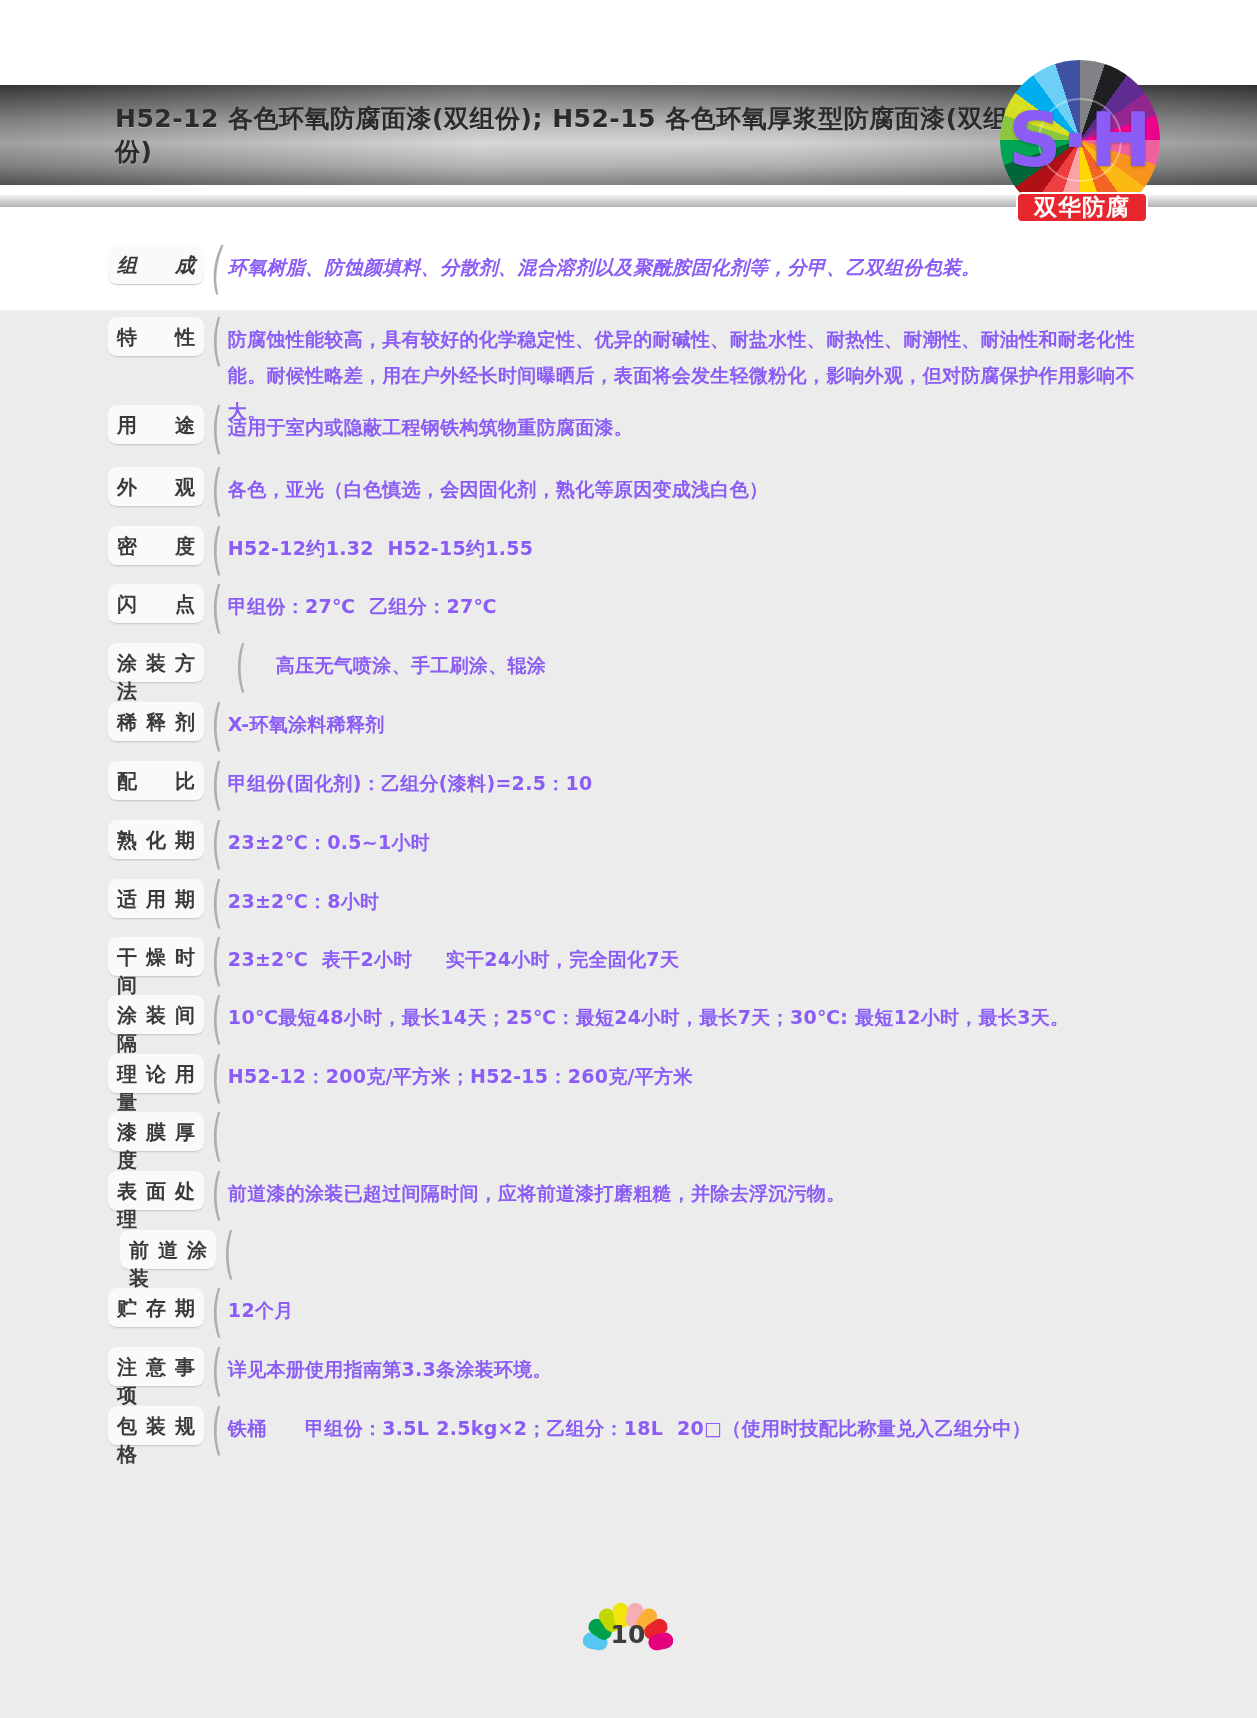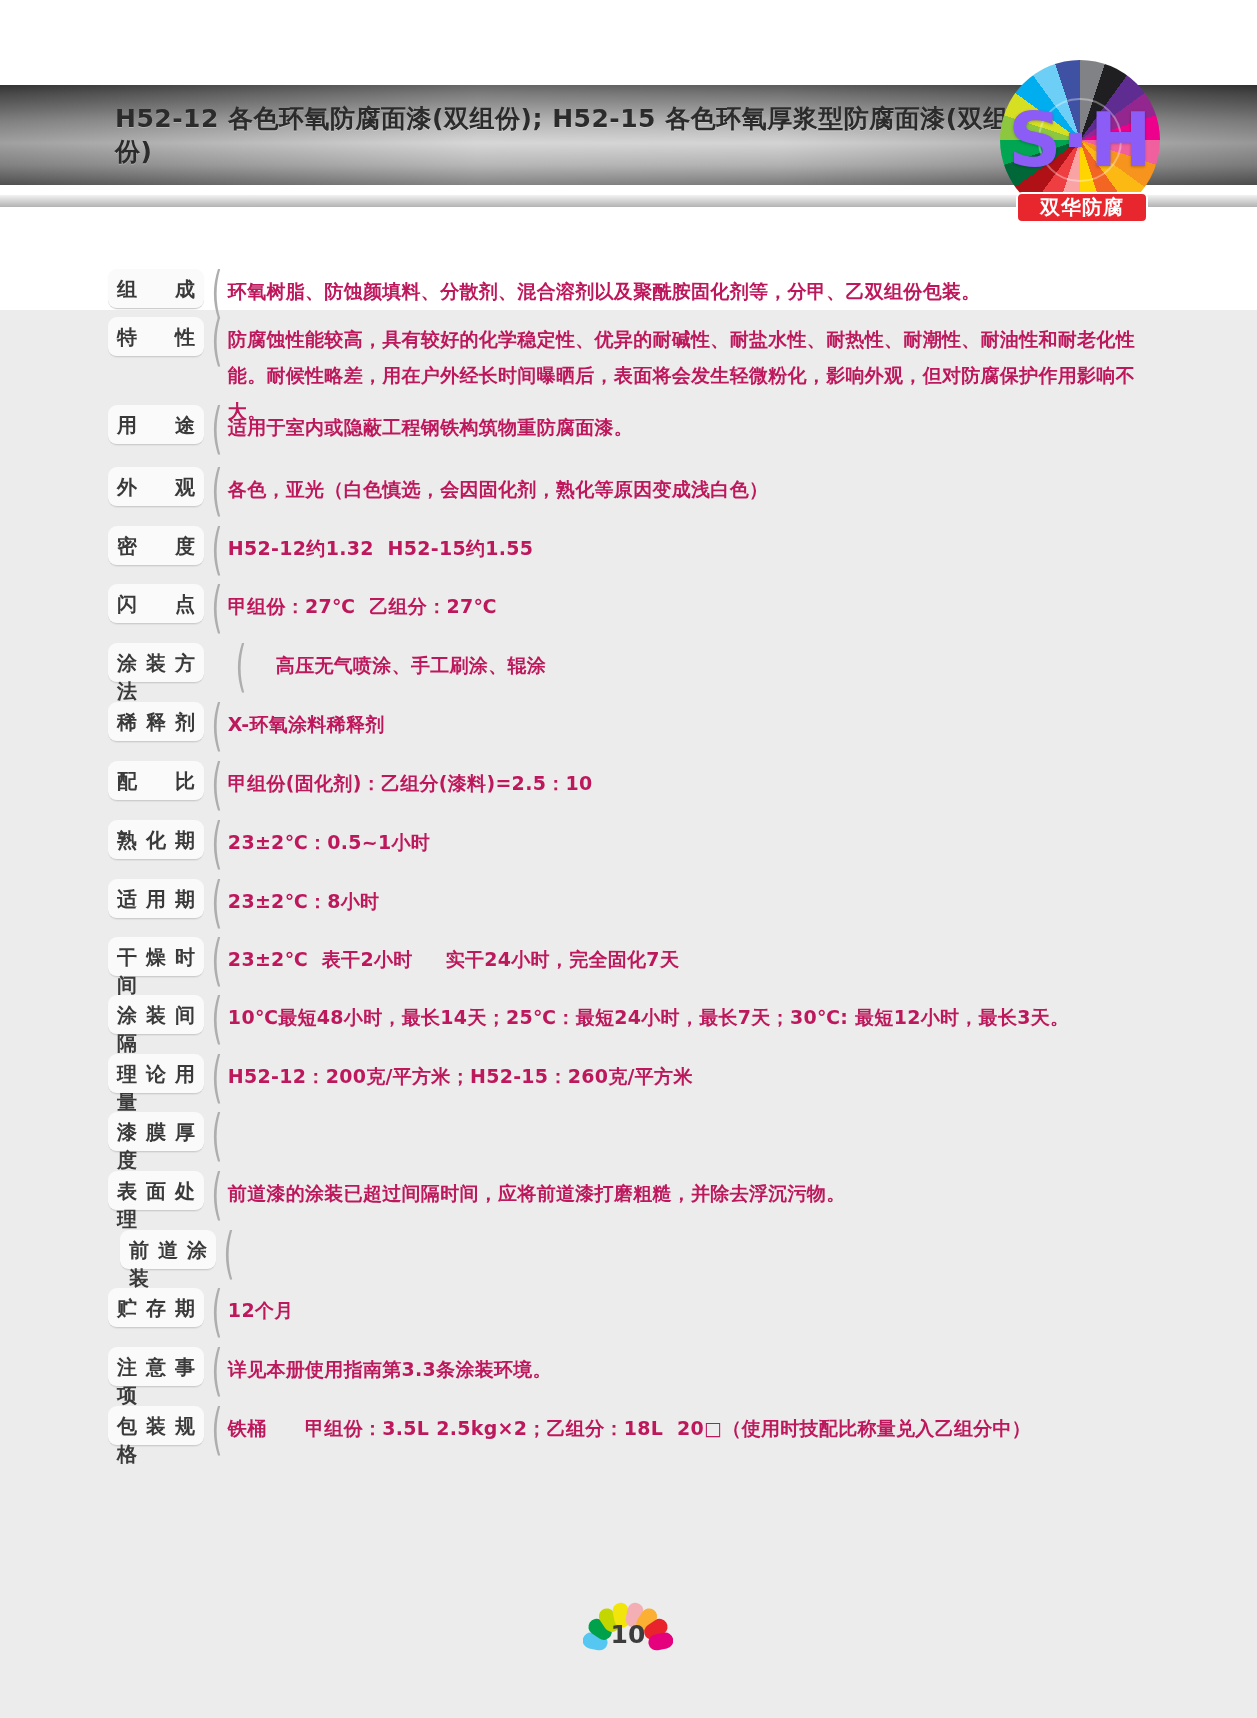--- a/index.html
+++ b/index.html
@@ -43,40 +43,40 @@
   }
   .logo-sh{
     position:absolute;inset:0;display:flex;align-items:center;justify-content:center;
     color:#8b5cf6;font-size:74px;font-weight:700;line-height:160px;
     text-shadow:0 1px 3px rgba(0,0,0,.25);
   }
   .logo-banner{
     position:absolute;left:16px;top:132px;width:128px;height:27px;
     background:#e8262d;border:2px solid #ffffff;border-radius:6px;
     display:flex;align-items:center;justify-content:center;
-    color:#ffffff;font-size:20px;font-weight:700;letter-spacing:1px;
+    color:#ffffff;font-size:23px;font-weight:700;letter-spacing:1px;
   }
   
   .row{position:absolute;left:108px;display:flex;align-items:flex-start;width:1060px;}
   .row-label{
     width:96px;min-width:96px;height:40px;line-height:28px;padding:6px 9px 0 9px;
     box-sizing:border-box;
     font-size:20px;font-weight:700;color:#3a3a3a;
     text-align:justify;text-align-last:justify;
     background:#fafafa;border-bottom:1px solid #cdcdcd;border-radius:9px;
     box-shadow:0 1px 1px rgba(0,0,0,.05);
   }
   .row-bracket{
     font-size:56px;line-height:46px;color:#aeaeae;font-weight:400;
     transform:scaleX(.5);transform-origin:center;margin:0 0 0 2px;width:22px;text-align:center;
     user-select:none;
   }
   .row-value{
     padding-top:4px;width:985px;
-    font-size:19px;font-weight:600;color:#be185d;line-height:36px;
+    font-size:19px;font-weight:600;color:#8b5cf6;line-height:36px;
     white-space:pre-wrap;letter-spacing:.3px;
   }
   
   .footer-fan{position:absolute;left:583px;top:1594px;width:90px;height:58px;}
   .footer-fan svg{position:absolute;left:0;top:0;}
   .page-number{
     position:absolute;left:0;right:0;top:26px;text-align:center;
     font-size:25px;font-weight:600;color:#3c3c3c;
   }
 </style>
@@ -89,21 +89,21 @@
 <div class="sub-bar"></div>
 <div class="page-title">H52-12 各色环氧防腐面漆(双组份); H52-15 各色环氧厚浆型防腐面漆(双组份)</div>
 
 <div class="logo">
   <div class="logo-wheel"></div>
   <div class="logo-sh">S·H</div>
   <div class="logo-banner">双华防腐</div>
 </div>
 
 <div>
-  <div class="row" style="top: 269px;">
+  <div class="row" style="top: 245px; font-style: italic;">
     <div class="row-label">组成</div>
     <div class="row-bracket">(</div>
     <div class="row-value">环氧树脂、防蚀颜填料、分散剂、混合溶剂以及聚酰胺固化剂等，分甲、乙双组份包装。</div>
   </div>
 
   <div class="row" style="top: 317px;">
     <div class="row-label">特性</div>
     <div class="row-bracket">(</div>
     <div class="row-value">防腐蚀性能较高，具有较好的化学稳定性、优异的耐碱性、耐盐水性、耐热性、耐潮性、耐油性和耐老化性能。耐候性略差，用在户外经长时间曝晒后，表面将会发生轻微粉化，影响外观，但对防腐保护作用影响不大。</div>
   </div>

